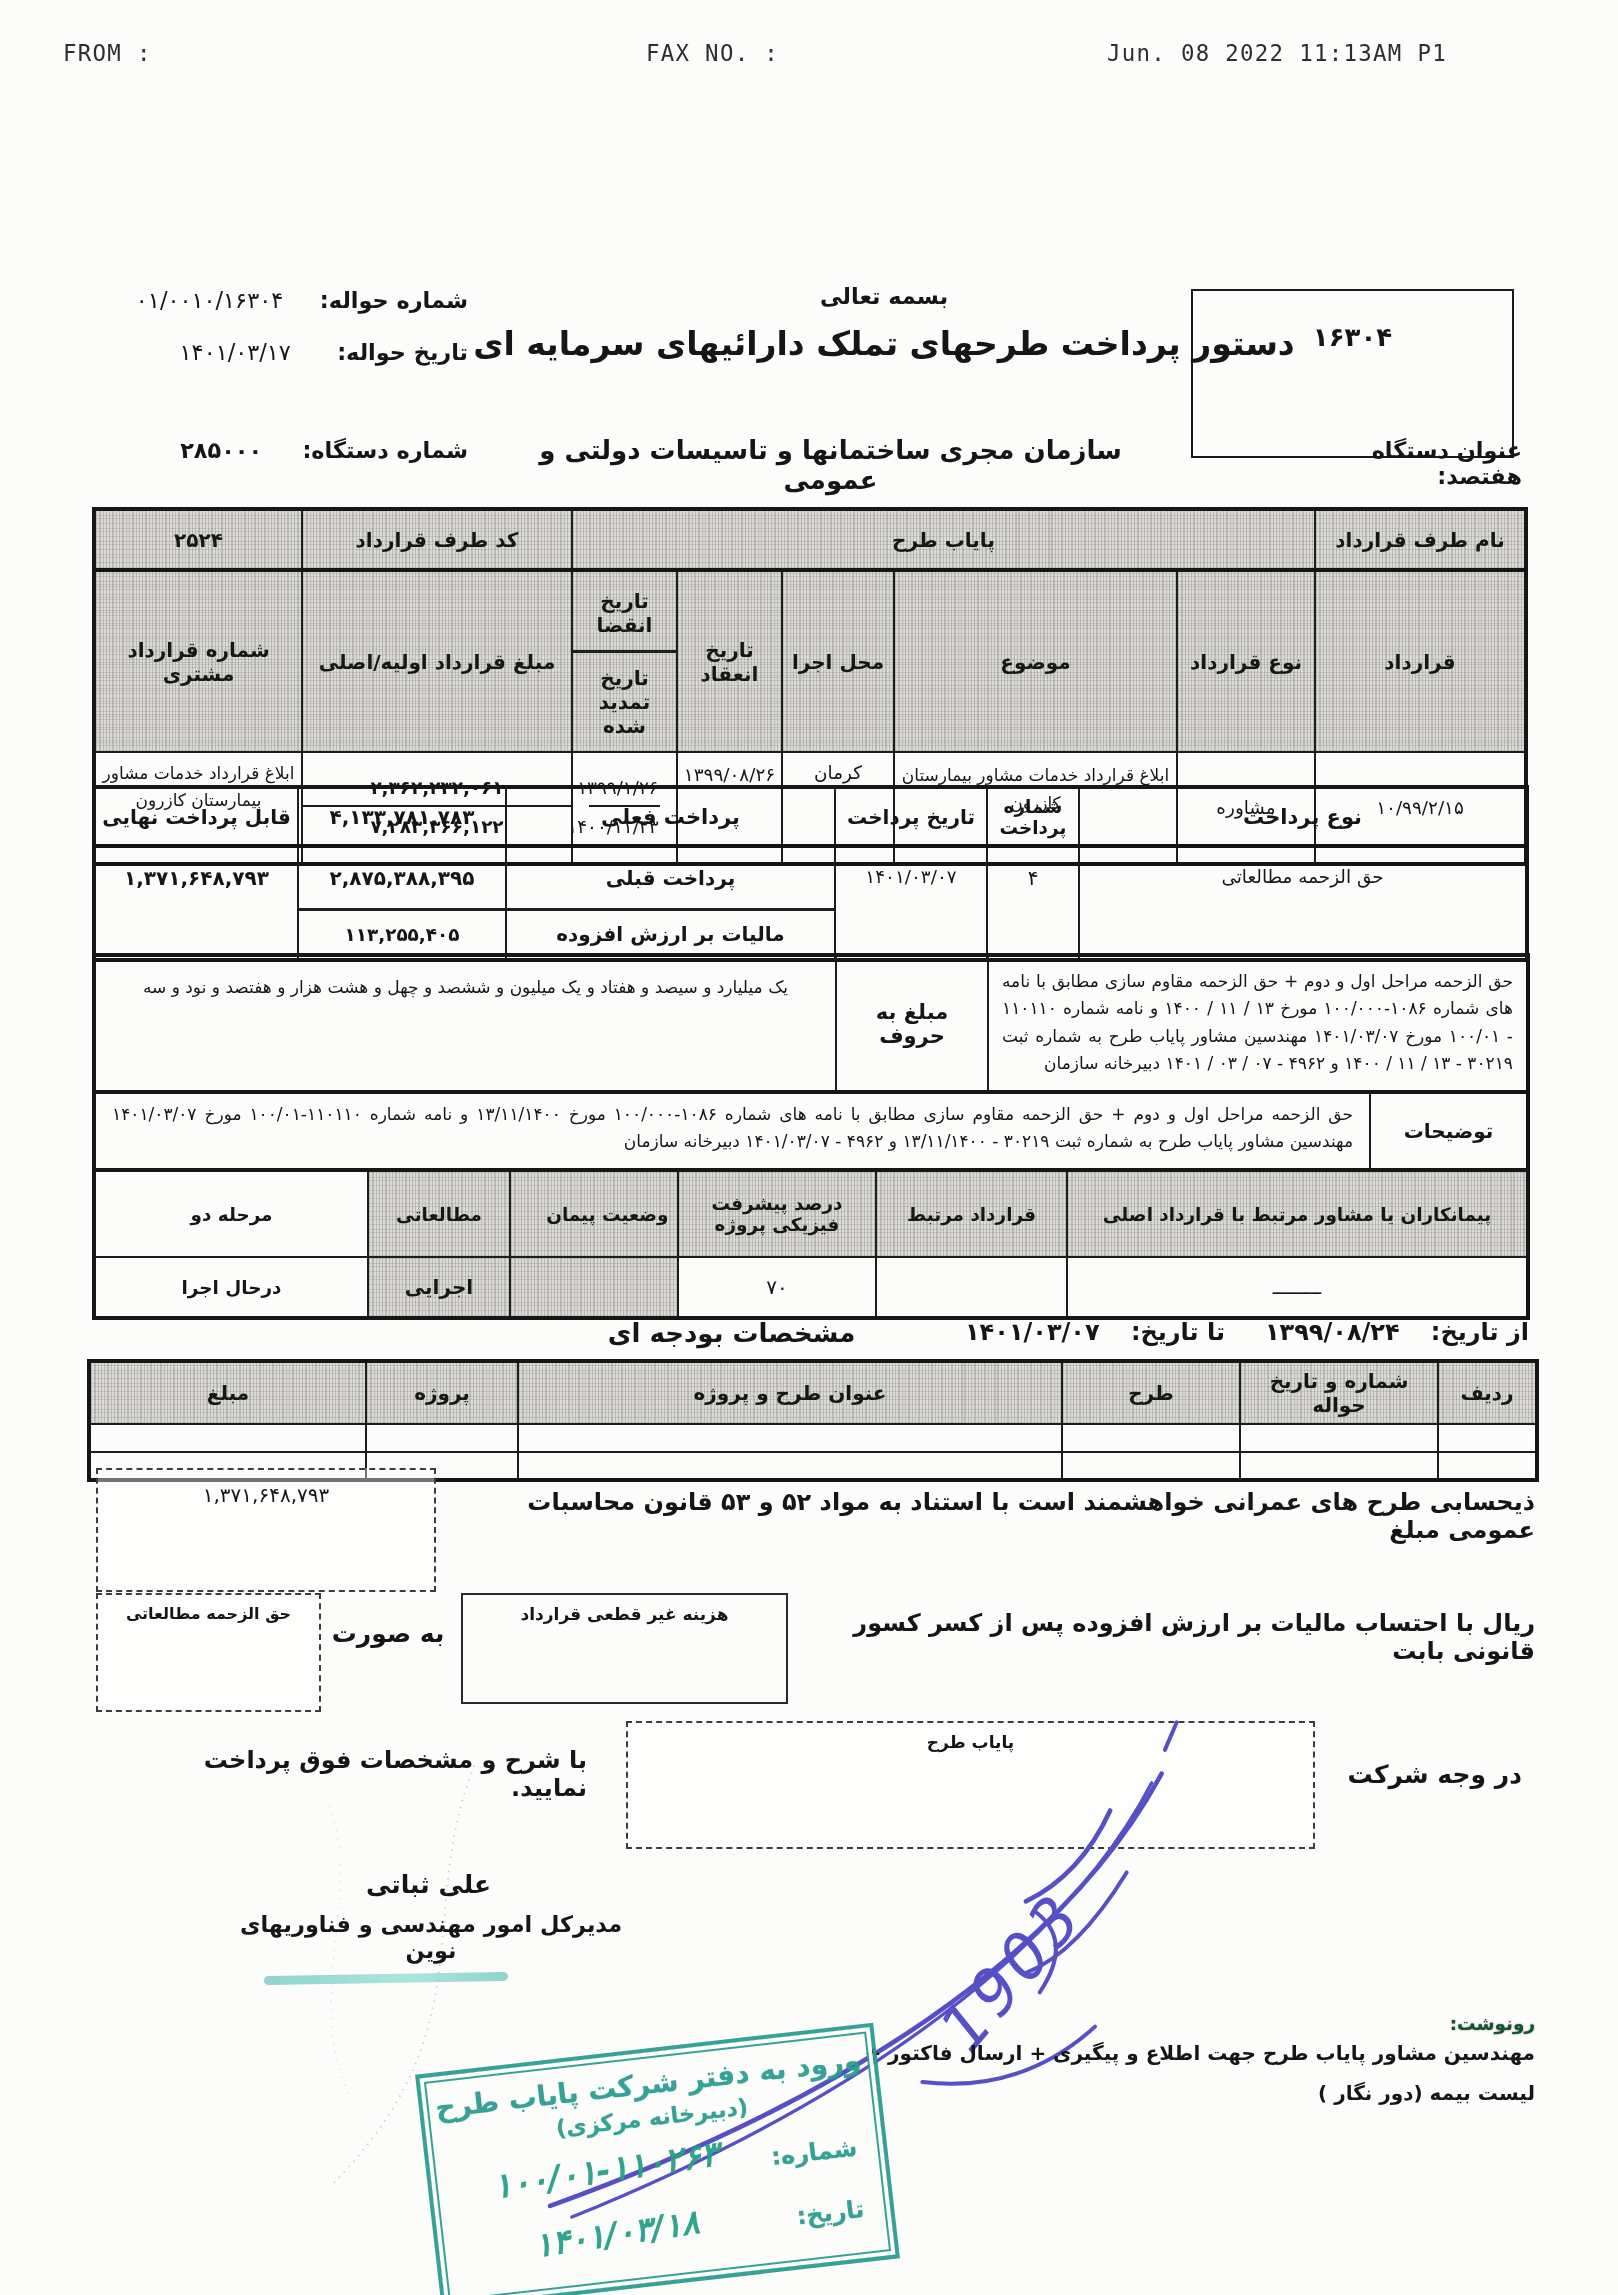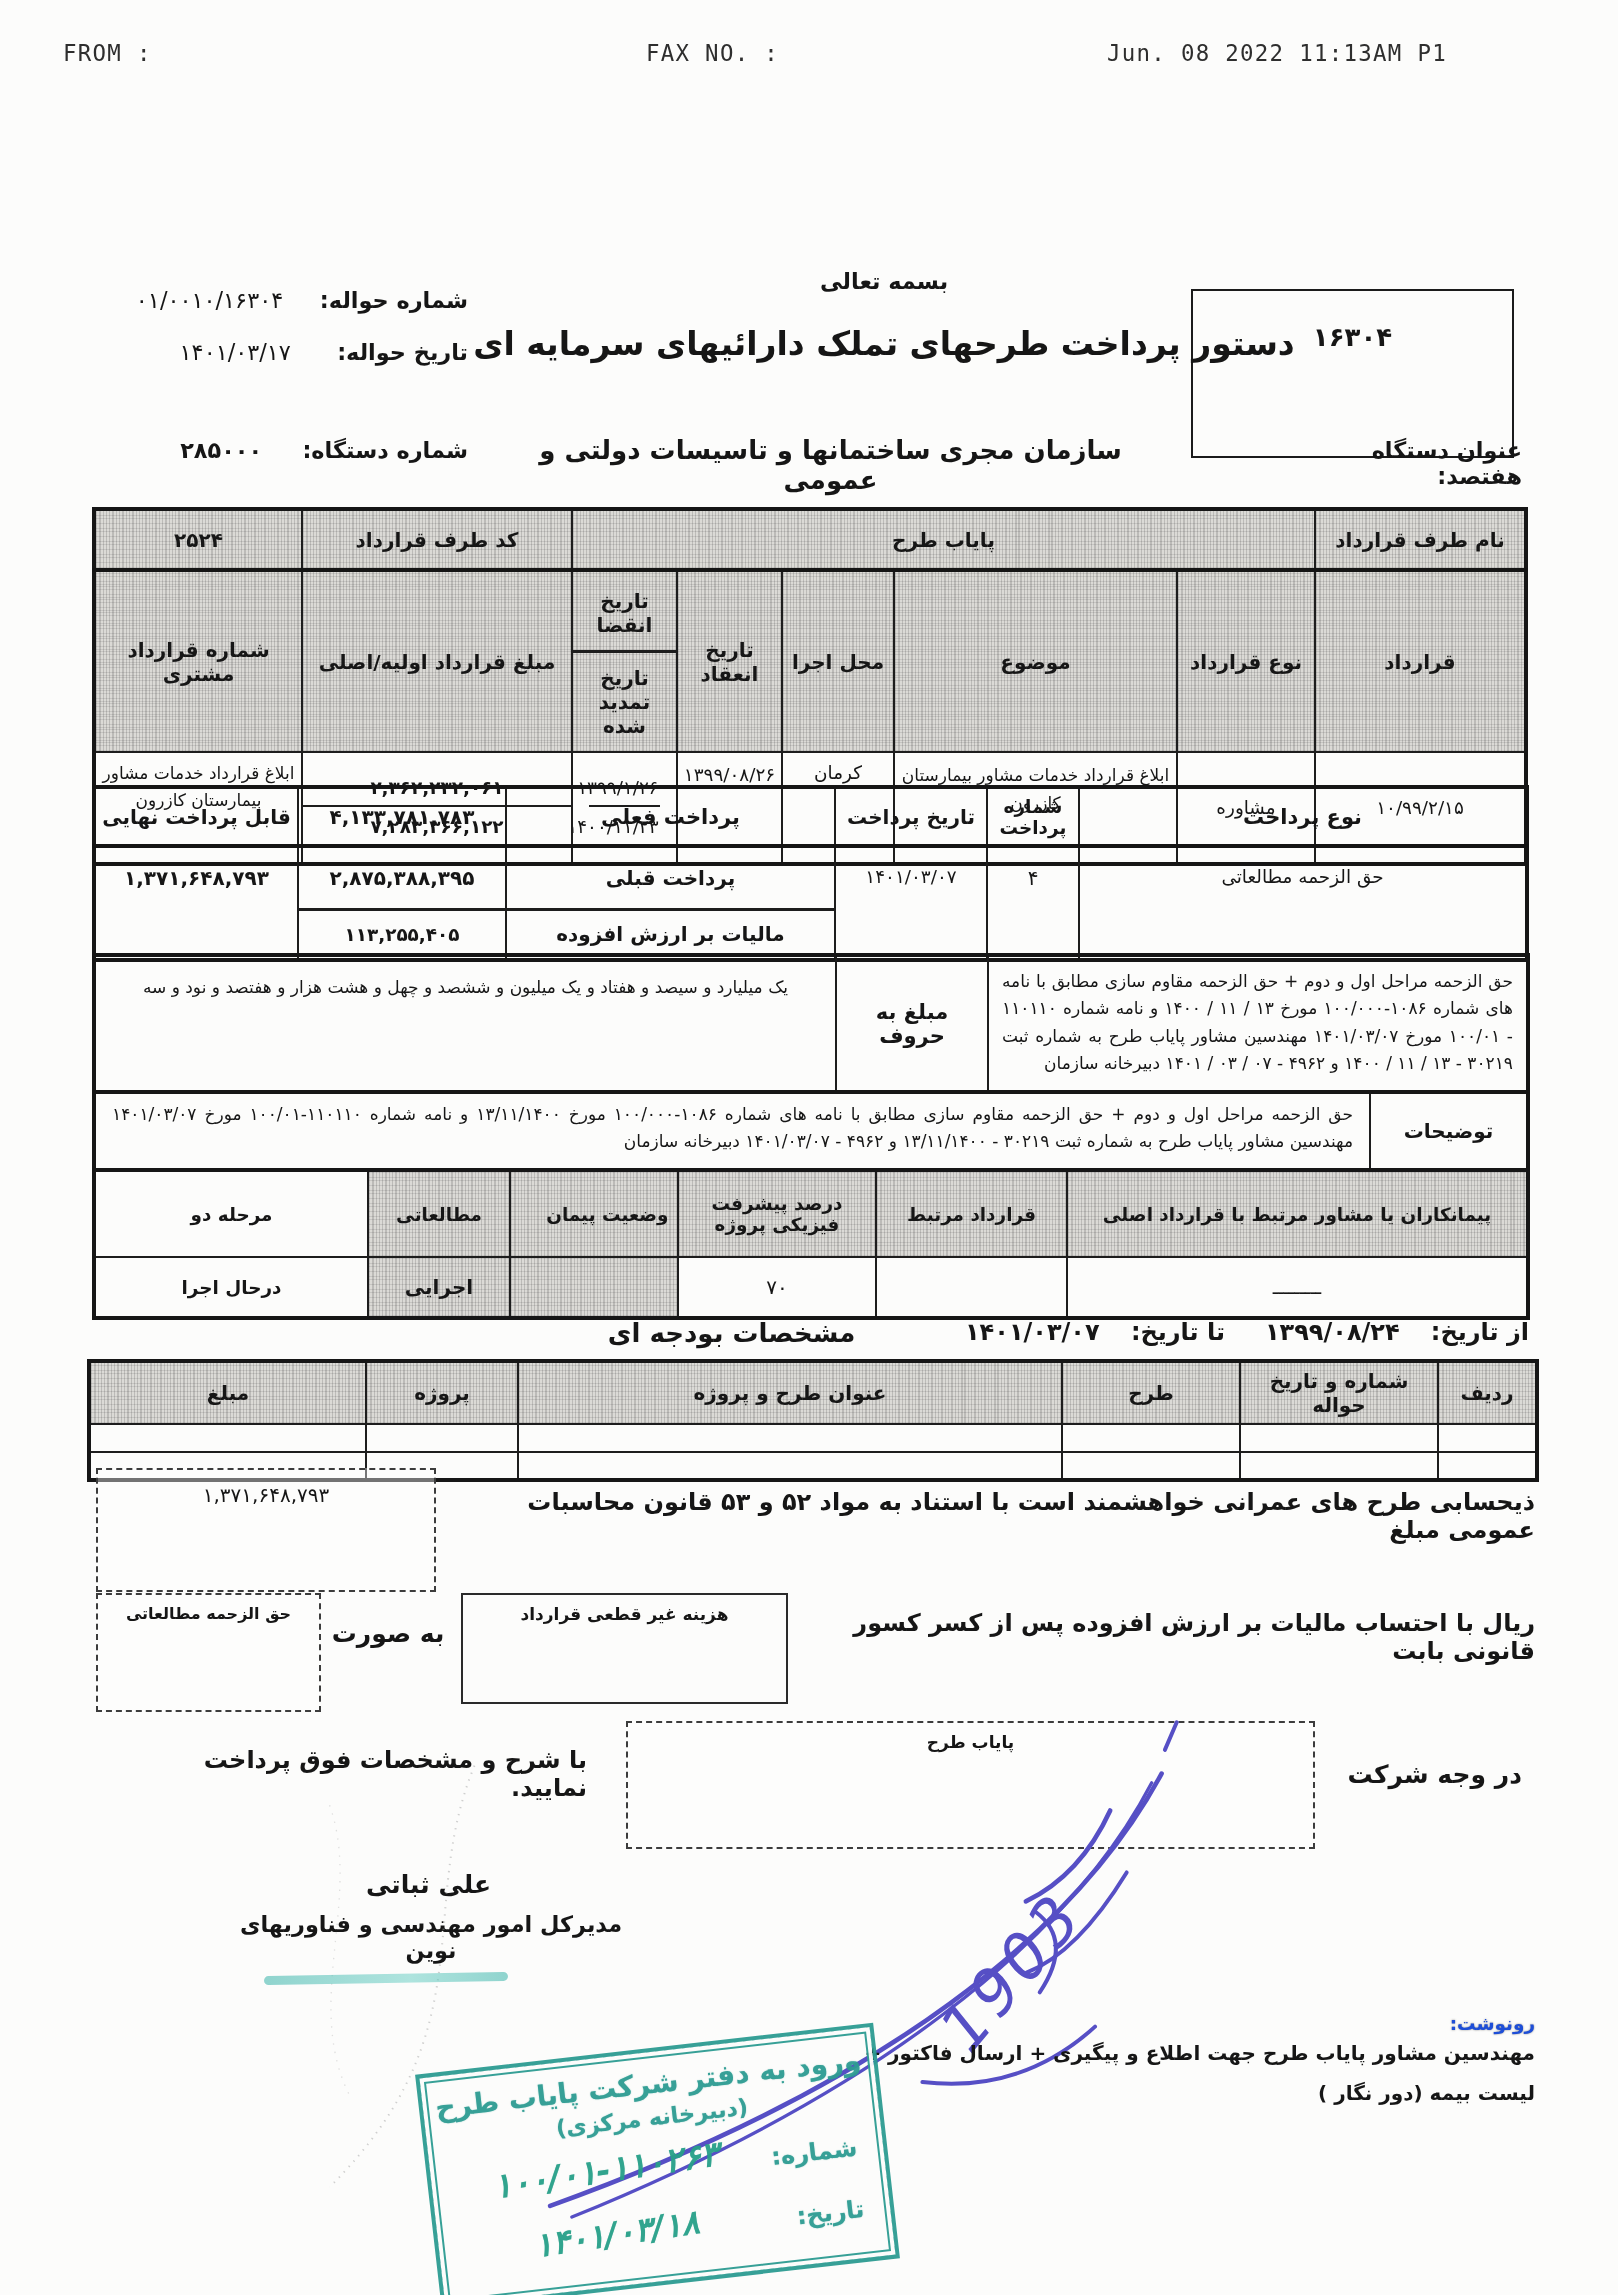--- a/index.html
+++ b/index.html
@@ -50,21 +50,21 @@
 <div class="abs ltr faxfont" style="left:63px;top:40px;">FROM :</div>
 <div class="abs ltr faxfont" style="left:646px;top:40px;">FAX NO. :</div>
 <div class="abs ltr faxfont" style="left:1107px;top:40px;text-align:center;">Jun. 08 2022 11:13AM  P1</div>
 
 <div class="abs rtl" style="left:0;top:0;width:1619px;">
 
   <div class="abs" style="left:1191px;top:289px;width:319px;height:165px;border:2.6px solid #1b1b1b;">
     <div class="center" style="font-size:26px;font-weight:bold;padding-top:31px;"><span class="num">۱۶۳۰۴</span></div>
   </div>
 
-  <div class="abs center" style="left:403px;top:268px;width:962px;font-size:22.4px;font-weight:bold;">بسمه تعالی</div>
+  <div class="abs center" style="left:403px;top:283px;width:962px;font-size:22.4px;font-weight:bold;">بسمه تعالی</div>
   <div class="abs center b" style="left:403px;top:324px;width:962px;font-size:33px;">دستور پرداخت طرحهای تملک دارائیهای سرمایه ای</div>
 
   <div class="abs rtl" style="left:86px;top:287px;width:382px;font-size:22.4px;">
     <span class="b">شماره حواله:</span>
     <span style="display:inline-block;width:22.4px;"></span>
     <span class="num">۰۱/۰۰۱۰/۱۶۳۰۴</span>
   </div>
   <div class="abs rtl" style="left:86px;top:339px;width:382px;font-size:22.4px;">
     <span class="b">تاریخ حواله:</span>
     <span style="display:inline-block;width:32px;"></span>
@@ -324,21 +324,21 @@
     <path d="M1010 242 q -75 122 -152 152" stroke-width="6"></path>
     <path d="M872 302 q 58 44 6 122" stroke-width="6"></path>
     <path d="M700 560 q 150 18 262 -84" stroke-width="6"></path>
   </g>
   <text x="772" y="520" transform="rotate(-50 772 520)" font-size="96" fill="#564fc5" font-style="italic" letter-spacing="8" font-family="DejaVu Sans, sans-serif">1903</text>
 </svg>
 
 <div class="abs" style="left:264px;top:1974px;width:244px;height:8.6px;border-radius:4.6px;opacity:.55;
             background:linear-gradient(90deg,#37b3a9,#6fd0c6 60%,#37b3a9);transform:rotate(-1deg);"></div>
 
-<div class="abs rtl right" style="left:1357px;top:2013px;width:178px;font-size:18.4px;color:#1d4ed8;
+<div class="abs rtl right" style="left:1357px;top:2013px;width:178px;font-size:18.4px;color:#14532d;
             text-shadow:0 0 2px rgba(70,70,70,.65);font-weight:bold;">رونوشت:</div>
 <div class="abs rtl right b" style="left:837px;top:2041px;width:698px;font-size:20px;">مهندسین مشاور پایاب طرح جهت اطلاع و پیگیری + ارسال فاکتور +</div>
 <div class="abs rtl right b" style="left:1265px;top:2081px;width:270px;font-size:20px;">لیست بیمه  (دور نگار )</div>
 
 <div class="abs stamp rtl" style="left:427px;top:2048px;width:453px;height:229px;transform:rotate(-6.5deg);">
   <div class="center stamp-print" style="font-size:28px;padding-top:14.5px;">ورود به دفتر شرکت پایاب طرح</div>
   <div class="center stamp-print" style="font-size:22.4px;padding-top:4px;">(دبیرخانه مرکزی)</div>
   <div class="abs stamp-print" style="right:26px;top:104px;font-size:24px;">شماره:</div>
   <div class="abs center stamp-hand" style="left:17px;top:92px;width:316px;transform:rotate(-2deg);"><span class="num" style="font-size:34px;">۱۰۰/۰۱-۱۱۰۲۶۳</span></div>
   <div class="abs stamp-print" style="right:26px;top:166px;font-size:24px;">تاریخ:</div>

